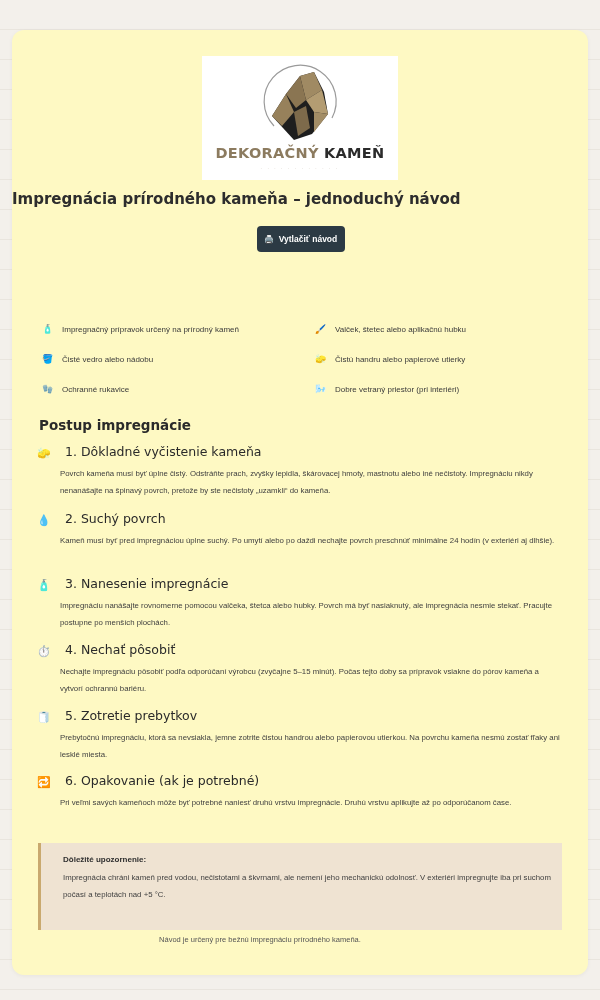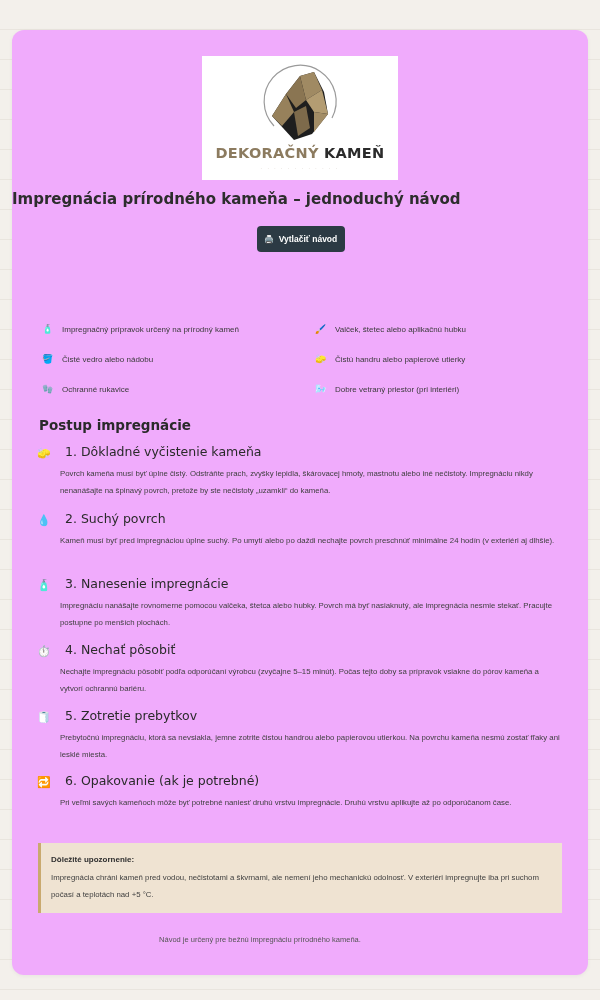--- a/index.html
+++ b/index.html
@@ -9,21 +9,21 @@
     background-image: repeating-linear-gradient(to bottom, transparent 0, transparent 29px, #e9e5de 29px, #e9e5de 30px);
     font-family: "Liberation Sans", "DejaVu Sans", sans-serif;
     color: #2a2a2a;
     position: relative;
     overflow: hidden;
   }
   .card {
     position: absolute;
     left: 12px; top: 30px;
     width: 576px; height: 945px;
-    background: #f0abfc;
+    background: #fef9c3;
     border-radius: 12px;
     box-shadow: 0 1px 4px rgba(0,0,0,0.05);
   }
   .logo-box {
     position: absolute;
     left: 190px; top: 26px;
     width: 196px; height: 124px;
     background: #ffffff;
   }
   .logo-box svg { position: absolute; left: 0; top: 0; }
@@ -79,24 +79,24 @@
     position: absolute; left: 29px; top: 0;
     font-family: "DejaVu Sans", sans-serif;
     font-weight: normal; font-size: 12.5px; color: #2a2a2a;
   }
   .step .st-text {
     position: absolute; left: 24px; top: 21px; width: 500px;
     font-size: 7.8px; line-height: 17px; color: #3e3e3e;
   }
   .warning {
     position: absolute; left: 26px; top: 813px;
-    width: 524px; height: 70px;
+    width: 524px; height: 87px;
     background: #efe3d2;
     border-left: 3px solid #c9a96e;
-    padding: 12px 0 0 10px;
+    padding: 12px 0 0 22px;
   }
   .warning .w-title { font-size: 8px; font-weight: bold; color: #2f2f2f; margin-bottom: 6px; }
   .warning .w-text { font-size: 7.8px; line-height: 16.5px; color: #3e3e3e; width: 505px; }
   .footer {
     position: absolute; left: 0; top: 905px; width: 496px;
     text-align: center; font-size: 7.5px; color: #555555;
   }
 </style>
 </head>
 <body>

